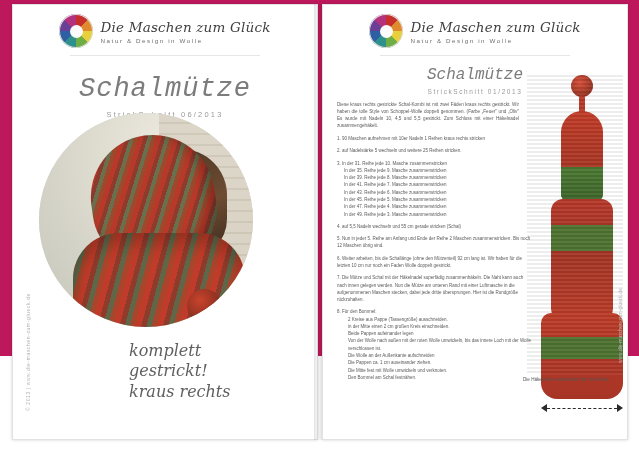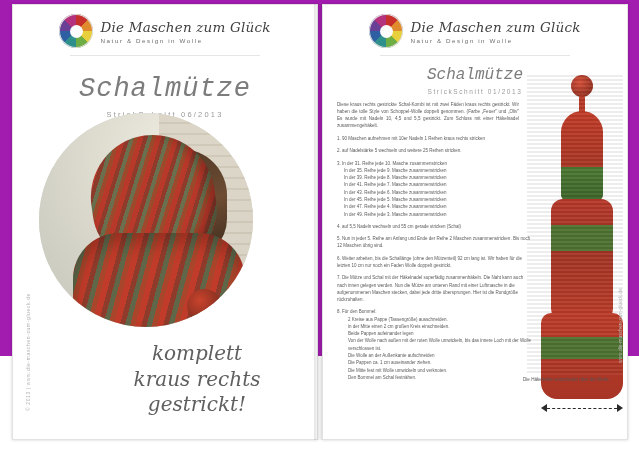--- a/index.html
+++ b/index.html
@@ -6,21 +6,21 @@
   html, body {
     margin: 0; padding: 0;
     width: 639px; height: 450px;
     background: #ffffff;
     font-family: "Liberation Sans", sans-serif;
     overflow: hidden;
   }
   #stage {
     position: relative;
     width: 639px; height: 356px;
-    background: #a21caf;
+    background: #be185d;
   }
 
   
   .page {
     position: absolute;
     top: 4px;
     width: 306px;
     height: 436px;
     background: #ffffff;
     border: 1px solid #e2e2e2;
@@ -211,28 +211,28 @@
     position: absolute;
     left: 148px; top: 176px;
     width: 34px; height: 34px;
     border-radius: 50%;
     background: radial-gradient(circle at 38% 34%, #c9432c, #7e2d1f 75%, #5d2417);
   }
 
   
   .note {
     position: absolute;
-    left: 104px; top: 336px;
+    left: 116px; top: 336px;
     width: 160px;
     font-family: "DejaVu Serif", serif;
     font-style: italic;
     color: #5f5f5f;
-    font-size: 20px;
+    font-size: 16px;
     line-height: 1.28;
-    text-align: center;
+    text-align: left;
   }
 
   
   .vstrip {
     position: absolute;
     font-size: 5px;
     color: #b2b2b2;
     letter-spacing: .6px;
     white-space: nowrap;
     transform-origin: left bottom;
@@ -391,22 +391,22 @@
       <div class="eye l"></div>
       <div class="eye r"></div>
       <div class="mouth"></div>
       <div class="hood"></div>
       <div class="cowl"></div>
       <div class="pompom"></div>
     </div>
 
     <div class="note">
       <div>komplett</div>
+      <div>gestrickt!</div>
       <div>kraus rechts</div>
-      <div>gestrickt!</div>
     </div>
 
     <div class="vstrip vstrip-left">© 2013 | www.die-maschen-zum-glueck.de</div>
   </div>
 
   <div class="spine"></div>
 
   <div class="page page-right">
 
     <div class="brand">

